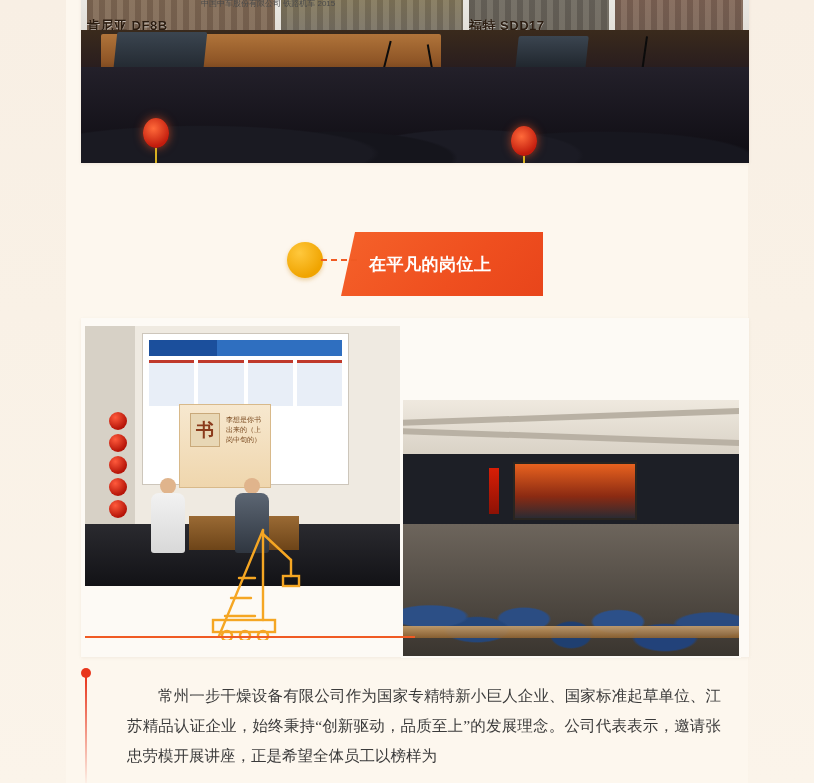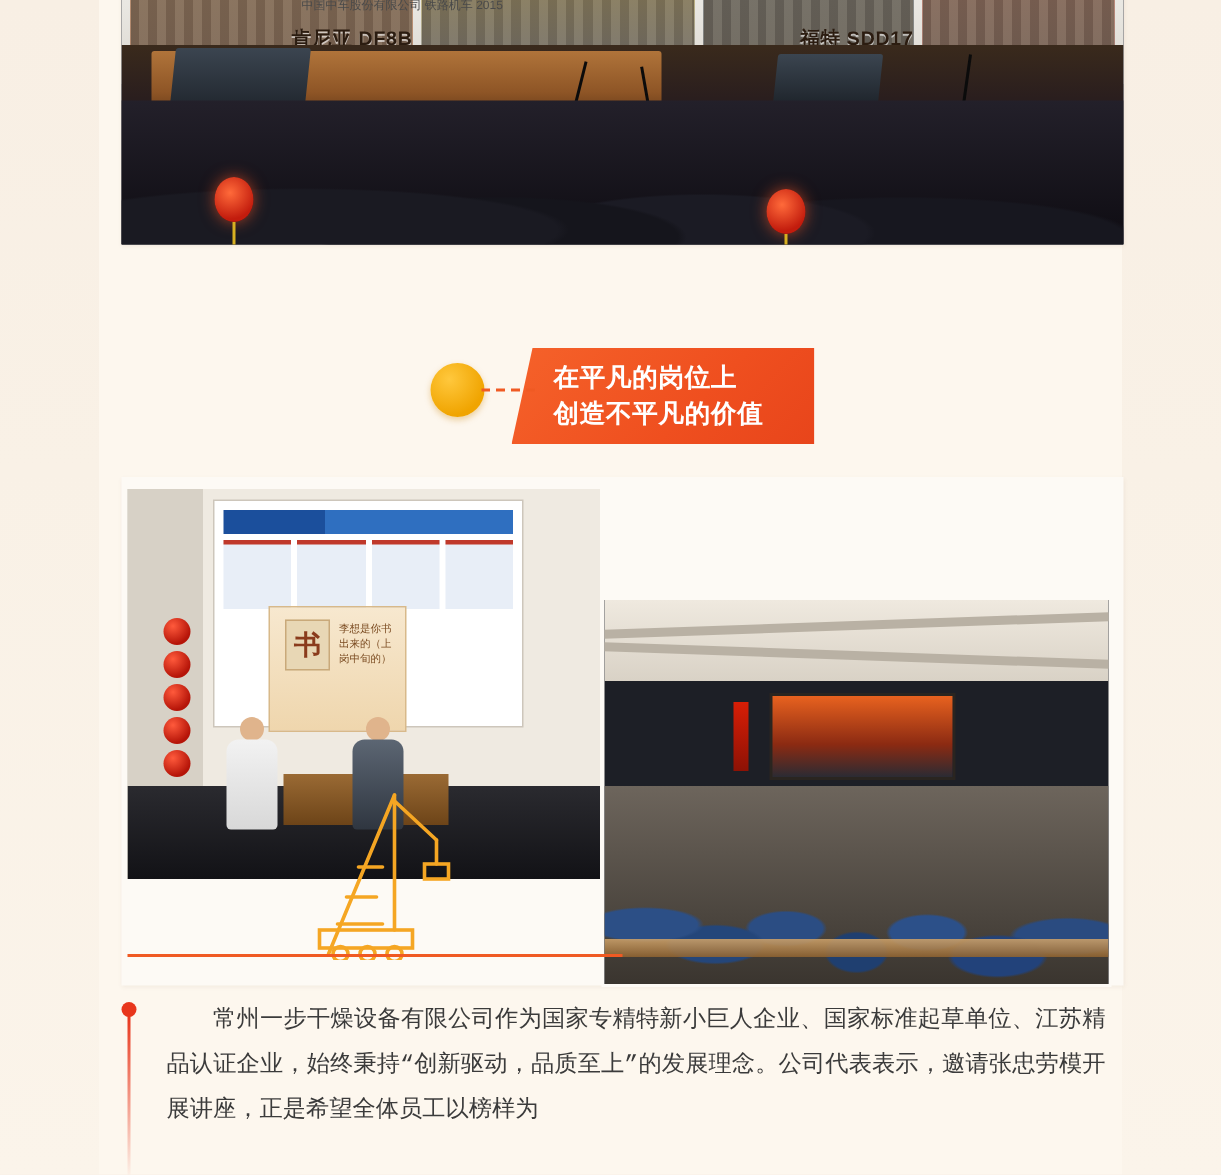--- a/index.html
+++ b/index.html
@@ -53,21 +53,21 @@
   }
   .panel {
     position: absolute;
     border-radius: 2px;
     overflow: hidden;
     box-shadow: 0 0 0 1px rgba(0,0,0,0.08) inset;
   }
   .panel .plabel {
     position: absolute;
     left: 0; right: 0; bottom: 3px;
-    text-align: right;
+    text-align: left;
     color: #2b1c10;
     font-weight: bold;
     font-size: 13px;
     letter-spacing: .5px;
     text-shadow: 0 1px 0 rgba(255,255,255,.6);
   }
   .loco-a { background:
      linear-gradient(180deg,#f3a23a 0%, #e1741f 45%, #9c3f10 100%); }
   .loco-b { background:
      linear-gradient(180deg,#c7cfd6 0%, #8e9aa3 40%, #f0c419 42%, #f0c419 62%, #6d767e 100%); }
@@ -151,21 +151,21 @@
     width: 38px; height: 2px;
     background: repeating-linear-gradient(90deg,#f05a23 0 6px, transparent 6px 10px);
     z-index: 3;
   }
   .slogan-box {
     position: absolute;
     left: 260px; top: 0px;
     width: 202px; height: 64px;
     background: linear-gradient(135deg,#f5622a 0%, #ef4f1f 60%, #e8451b 100%);
     clip-path: polygon(14px 0, 100% 0, 100% 100%, 0 100%);
-    padding: 8px 0 0 28px;
+    padding: 21px 0 0 28px;
     z-index: 2;
   }
   .slogan-line {
     color: #ffffff;
     font-size: 17px;
     font-weight: bold;
     line-height: 24px;
     letter-spacing: .5px;
   }
 
@@ -321,28 +321,28 @@
     width: 10px; height: 10px; border-radius: 50%;
     background: #e8361c;
   }
   .red-line {
     position: absolute;
     left: 4px; top: 12px;
     width: 2px; height: 110px;
     background: linear-gradient(180deg,#e8361c,rgba(232,54,28,0));
   }
   .para {
-    margin: 0;
+    margin: 16px;
     padding: 0 12px 0 30px;
     color: #3b3b3b;
     font-size: 15.5px;
     line-height: 30px;
     text-align: justify;
     text-indent: 2em;
-    font-family: Liberation Mono, monospace;
+    font-family: Liberation Serif, serif;
   }
 </style>
 </head>
 <body>
 
 <div class="page">
   <div class="content-col"></div>
 
   <div class="card-photo-top">
     <div class="photo-top">
@@ -378,21 +378,20 @@
         <div class="lantern" style="left:430px; top:96px;"></div>
       </div>
     </div>
   </div>
 
   <div class="slogan-wrap">
     <div class="slogan-dot"></div>
     <div class="slogan-dash"></div>
     <div class="slogan-box">
       <div class="slogan-line">在平凡的岗位上</div>
-      <div class="slogan-line">创造不平凡的价值</div>
     </div>
   </div>
 
   <div class="card-photos">
     <div class="photo-left">
       <div class="pl-wall"></div>
       <div class="pl-screen">
         <div class="row1"></div>
         <div class="tiles">
           <i></i>

